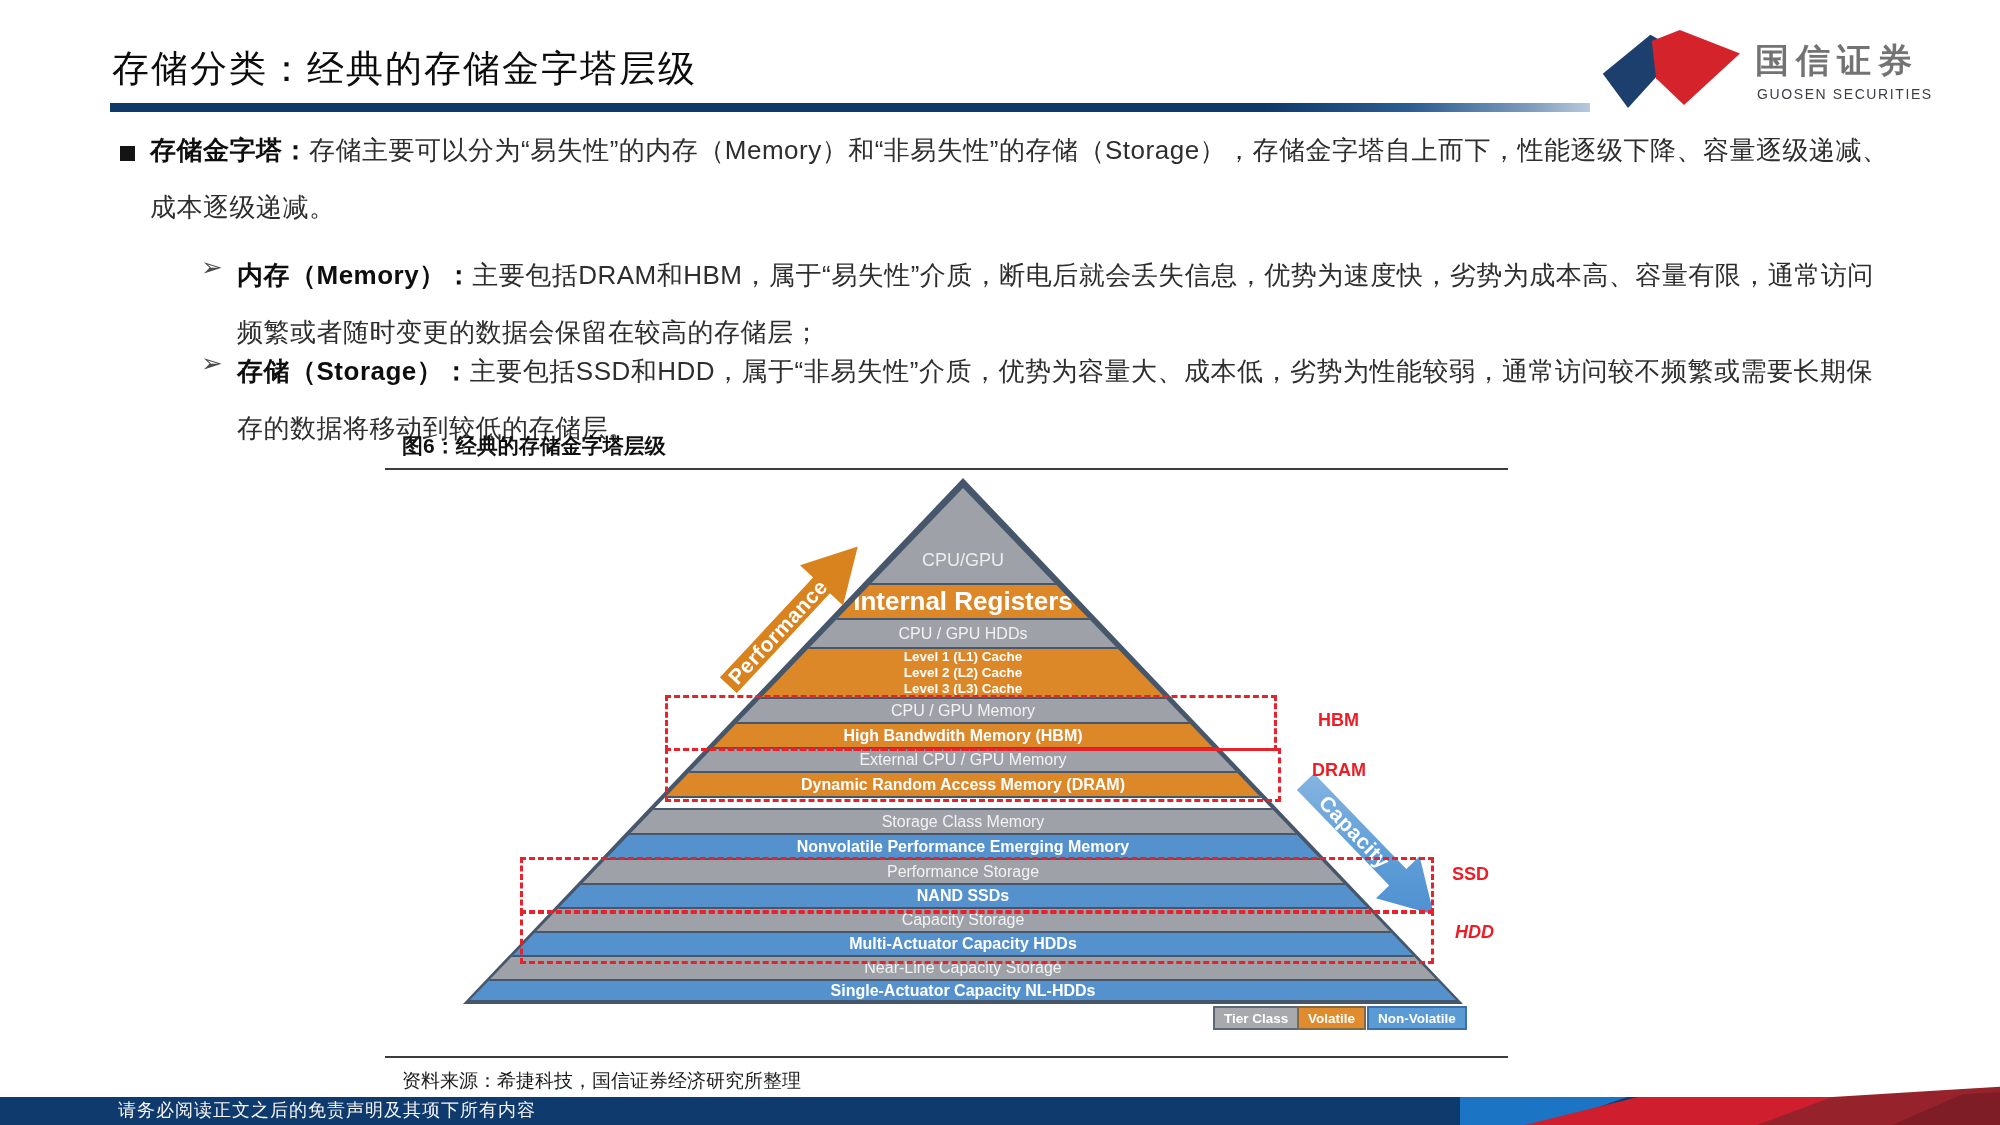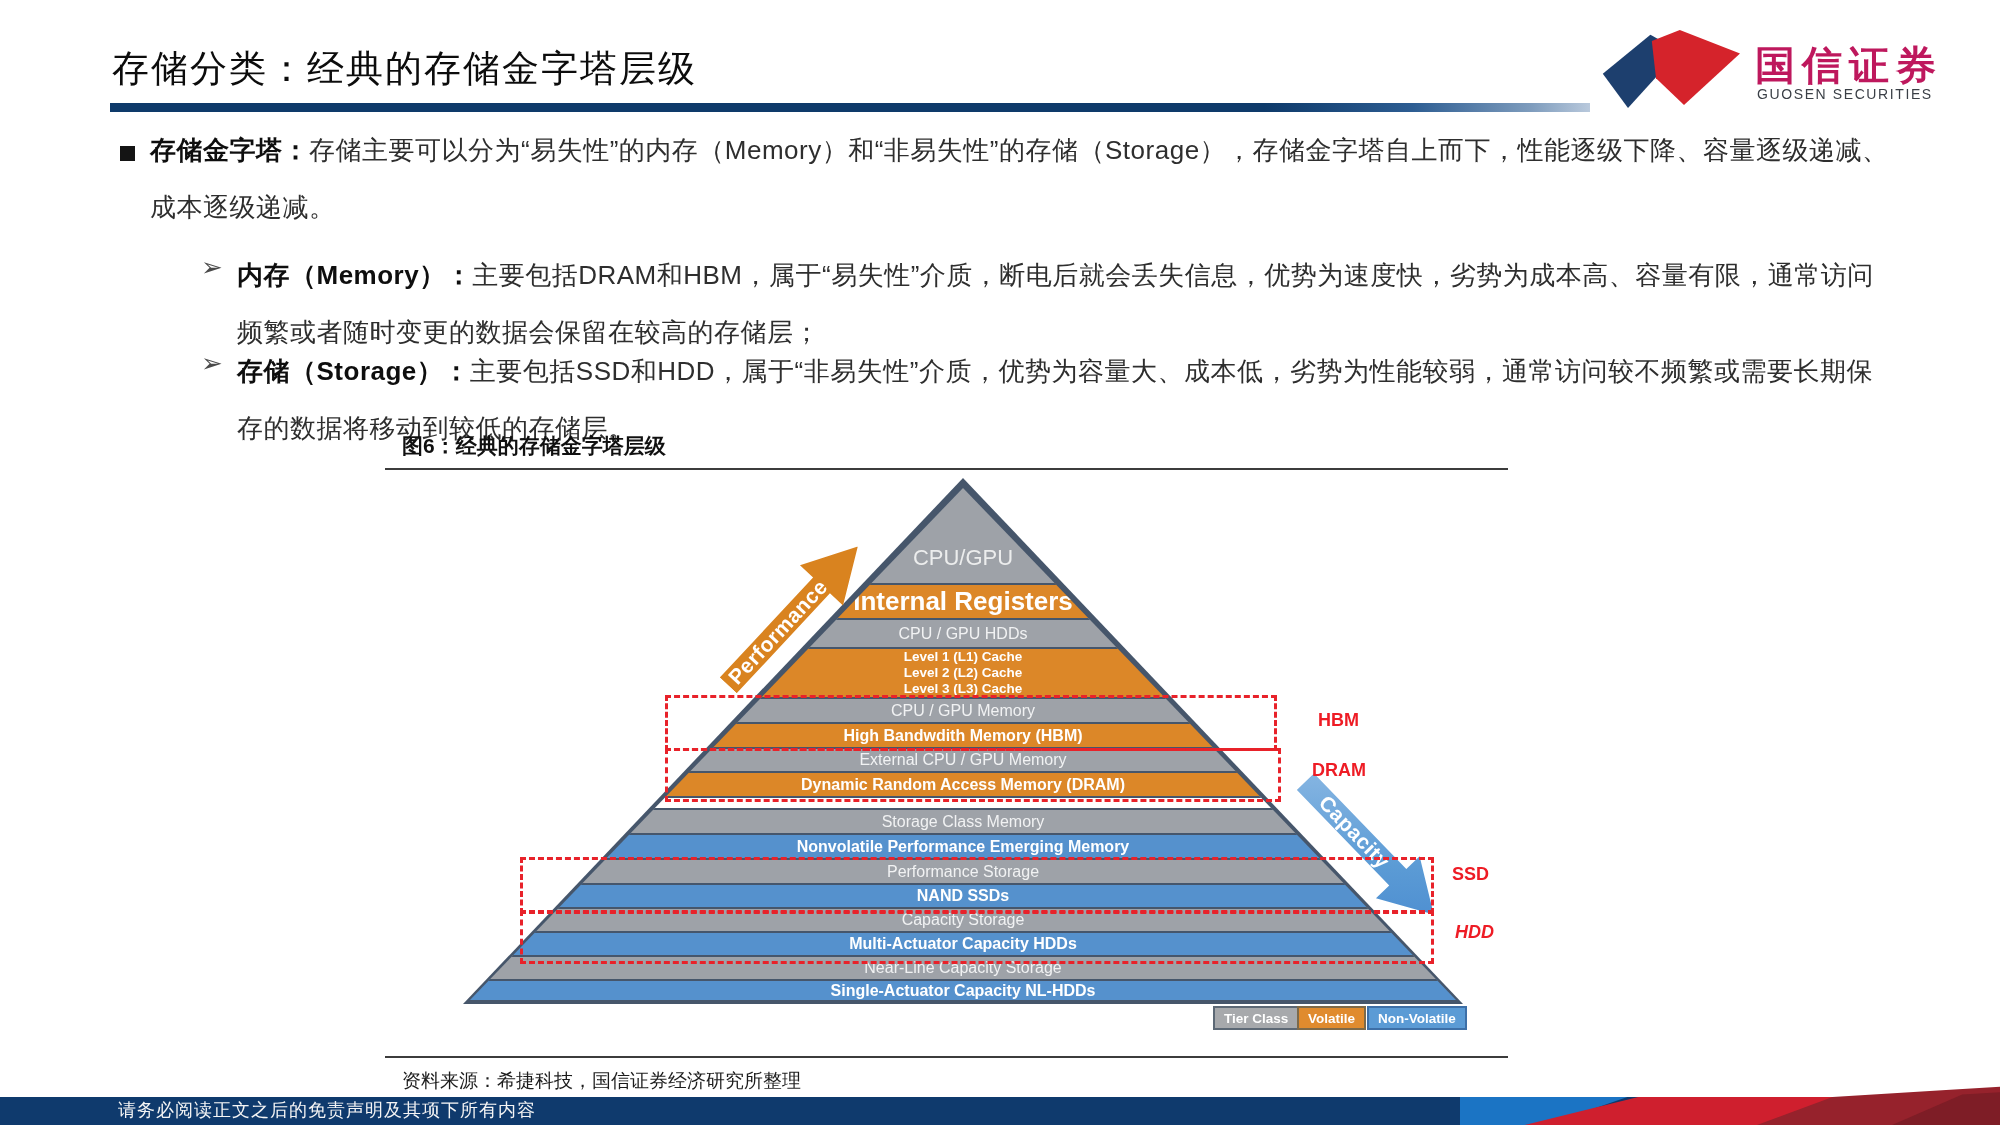--- a/index.html
+++ b/index.html
@@ -6,21 +6,21 @@
   .stage{position:relative;width:2000px;height:1125px;background:#ffffff;overflow:hidden;
          font-family:"Liberation Sans","DejaVu Sans",sans-serif;}
   
   .page-title{position:absolute;left:112px;top:36px;font-size:37px;font-weight:normal;color:#0c0c0c;letter-spacing:2px;margin-top:8px;}
   .title-rule{position:absolute;left:110px;top:103px;width:1480px;height:9px;
               background:linear-gradient(90deg,#0e3a6a 0%,#0e3a6a 78%,#2d5d92 88%,#7e9cbd 96%,#b9c9dc 100%);}
   .logo{position:absolute;left:1600px;top:26px;width:390px;height:82px;}
   .logo-icon{position:absolute;left:0;top:4px;width:140px;height:78px;}
   .logo-blue{position:absolute;inset:0;background:#1d3f6e;clip-path:polygon(2% 56%,36% 6%,57% 27%,20% 100%);}
   .logo-red{position:absolute;inset:0;background:#d5232b;clip-path:polygon(37% 14%,57% 0%,100% 30%,60% 96%,40% 62%);}
-  .logo-cn{position:absolute;left:155px;top:12px;font-size:40px;font-weight:bold;color:#be185d;letter-spacing:7px;}
+  .logo-cn{position:absolute;left:155px;top:12px;font-size:34px;font-weight:bold;color:#737373;letter-spacing:7px;}
   .logo-en{position:absolute;left:157px;top:60px;font-size:14px;font-weight:normal;color:#3a3f46;letter-spacing:1.6px;}
   
   .blk{position:absolute;font-size:26px;line-height:57px;color:#2e2e2e;letter-spacing:0.5px;}
   .blk b{color:#0e0e0e;}
   .b-main{left:150px;top:122px;width:1748px;}
   .b-sub1{left:237px;top:247px;width:1662px;}
   .b-sub2{left:237px;top:343px;width:1662px;}
   .sq-bullet{position:absolute;left:120px;top:146px;width:15px;height:15px;background:#141414;}
   .arr-bullet{position:absolute;font-size:26px;color:#4a4a4a;}
   .ab1{left:201px;top:252px;} .ab2{left:201px;top:348px;}
@@ -32,21 +32,21 @@
   
   .pyr-outer{position:absolute;left:463px;top:478px;width:1000px;height:526px;background:#46566b;
              clip-path:polygon(50% 0,100% 100%,0 100%);}
   .pyr-inner{position:absolute;left:470px;top:488px;width:986px;height:512px;
              clip-path:polygon(50% 0,100% 100%,0 100%);display:flex;flex-direction:column;}
   .row{box-sizing:border-box;display:flex;align-items:center;justify-content:center;text-align:center;
        border-top:2px solid #46566b;}
   .row:first-child{border-top:none;}
   .bg-gray{background:#9ea2a8;} .bg-orange{background:#dc8728;} .bg-blue{background:#5591cd;} .bg-gap{background:#ffffff;}
   .lt{color:#f1f2f3;font-size:16px;}
-  .lt-top{color:#eceded;font-size:22px;}
+  .lt-top{color:#eceded;font-size:18px;}
   .lt-bold{color:#ffffff;font-weight:bold;font-size:16px;}
   .lt-big{color:#ffffff;font-weight:bold;font-size:26px;}
   .lt-sm{color:#ffffff;font-weight:bold;font-size:13.5px;line-height:16px;}
   .r1{height:95px;align-items:flex-end;padding-bottom:12px;}
   .r2{height:35px;} .r3{height:29px;} .r4{height:50px;flex-direction:column;}
   .r5,.r6,.r8,.r10,.r11,.r12{height:25px;} .r7,.r13,.r14,.r15,.r16{height:24px;}
   .r9{height:12px;} .r17{height:21px;}
   
   .p-arrow{position:absolute;display:flex;align-items:center;justify-content:center;
            clip-path:polygon(0 32%,72% 32%,72% 4%,100% 50%,72% 96%,72% 68%,0 68%);}

